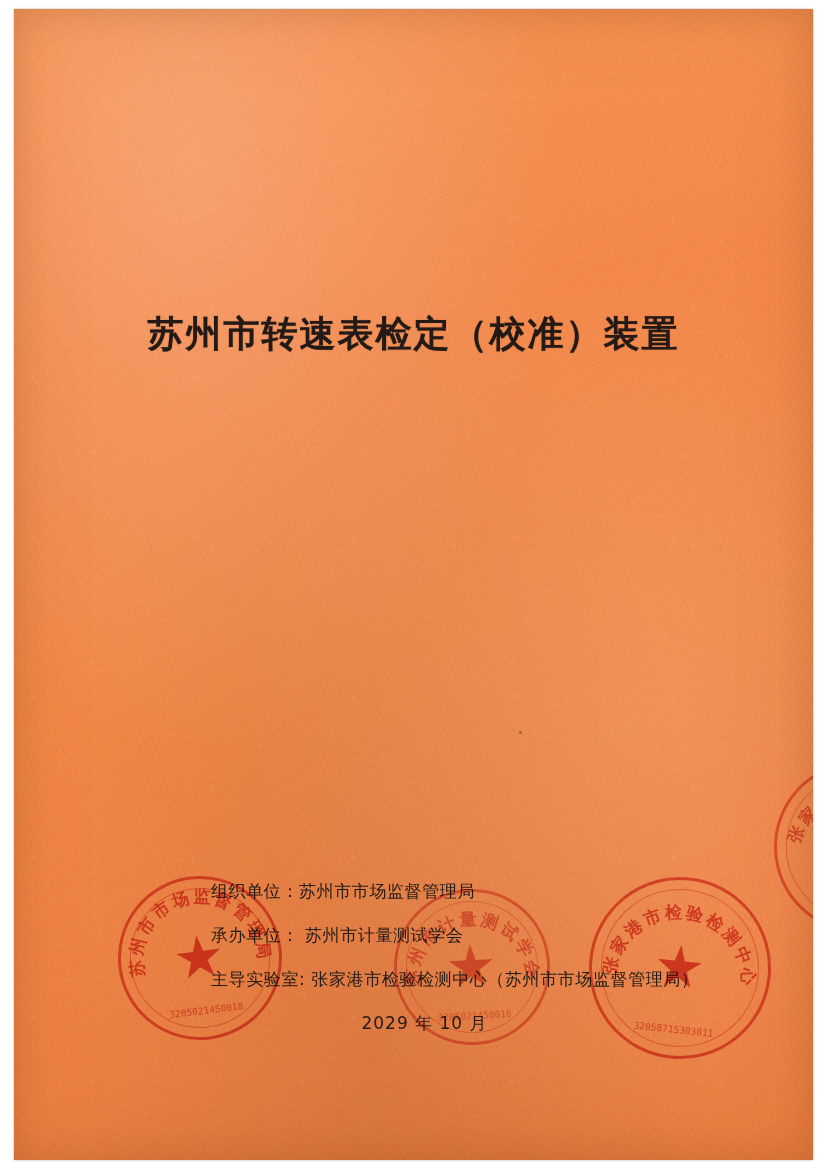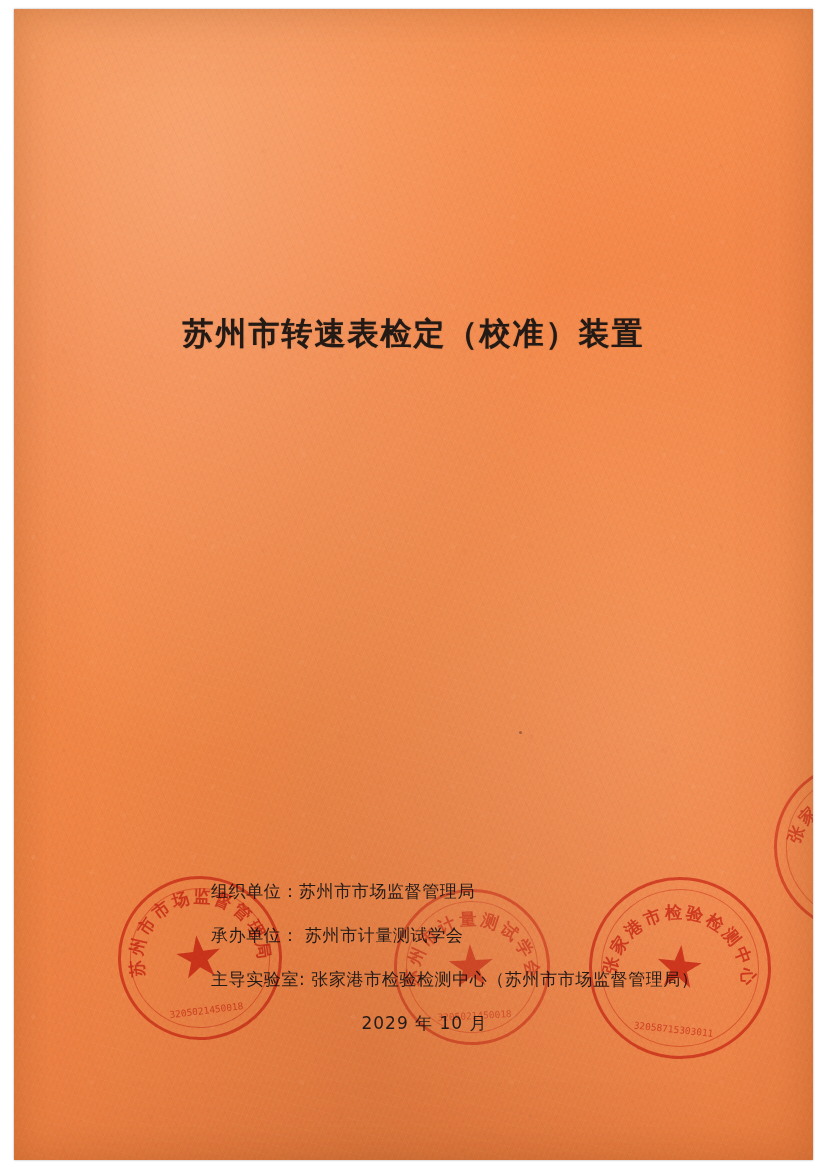--- a/index.html
+++ b/index.html
@@ -70,21 +70,21 @@
     position: absolute;
     left: 0;
     right: 0;
     top: 293px;
     text-align: center;
     color: #231a16;
   }
   .title-line {
     font-family: Liberation Serif, serif;
     font-weight: bold;
-    font-size: 31px;
+    font-size: 36px;
     letter-spacing: 2px;
     line-height: 64px;
     text-shadow: 0 0 1px rgba(35,26,22,0.55);
   }
 
   .meta-block {
     position: absolute;
     left: 0;
     right: 0;
     top: 860px;

